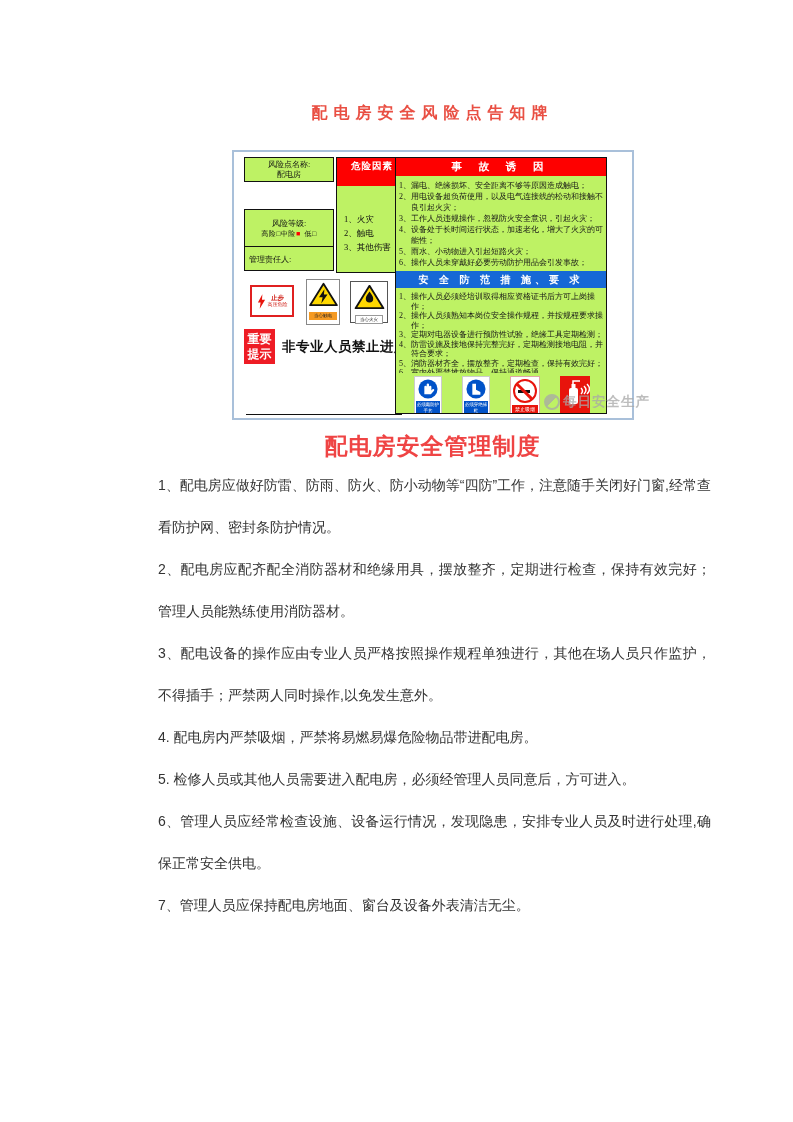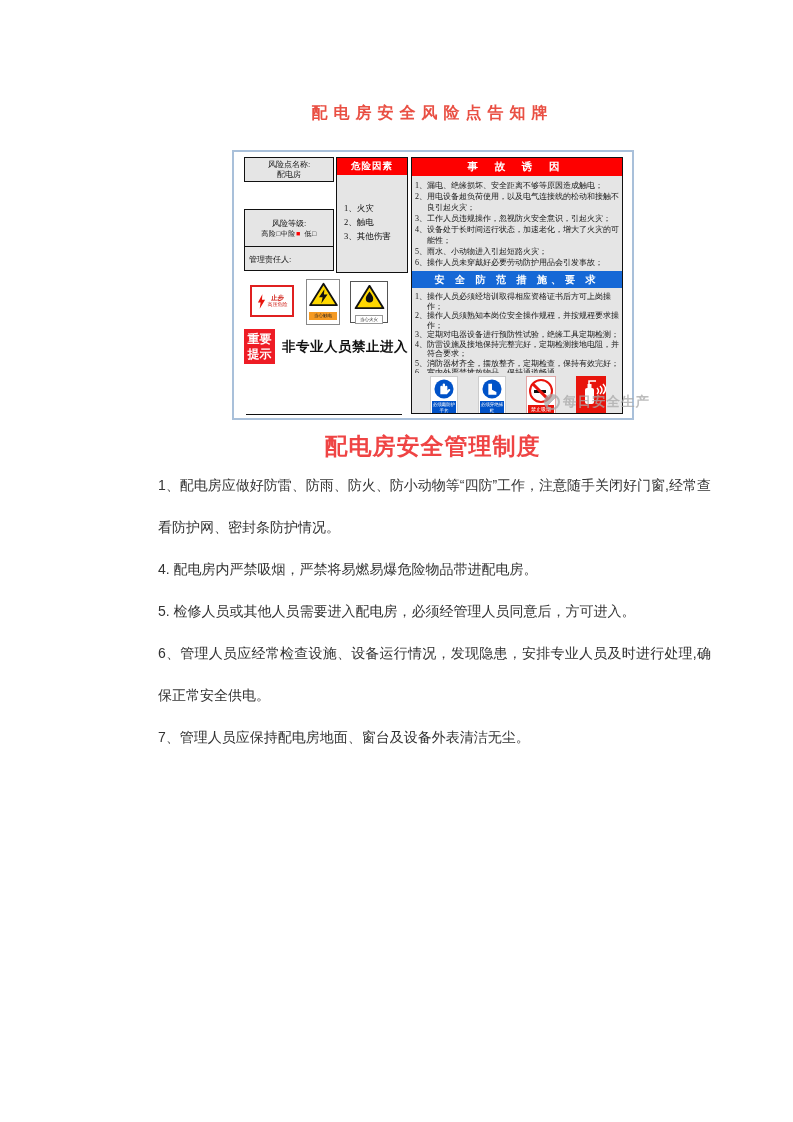--- a/index.html
+++ b/index.html
@@ -11,33 +11,33 @@
           font-family:"DejaVu Serif","Liberation Serif",serif;font-weight:bold;
           font-size:16px;letter-spacing:6px;color:#e94f43;}
   .title2{position:absolute;top:431px;left:0;width:100%;text-align:center;
           font-weight:800;font-size:23px;letter-spacing:1px;color:#ef4444;}
 
   
   .board{position:absolute;left:196px;top:150px;width:402px;height:270px;
          border:2px solid #a9c0da;box-sizing:border-box;background:#fff;
          font-family:"Liberation Serif","DejaVu Serif",serif;color:#111;}
   .b{position:absolute;box-sizing:border-box;}
-  .blk{border:1px solid #111;background:#e5e5e5;}
+  .blk{border:1px solid #111;background:#bef264;}
 
   #riskName{left:10px;top:5px;width:90px;height:25px;font-size:8px;text-align:center;
             line-height:10px;padding-top:2px;}
   #riskLevel{left:10px;top:57px;width:90px;height:43px;font-size:8px;text-align:center;
              line-height:11px;padding-top:8px;}
   #riskLevel .opts{font-size:7px;letter-spacing:0.5px;}
   .mid-mark{color:#fe0000;}
   .low-opt{margin-left:4px;}
   #manager{left:10px;top:94px;width:90px;height:25px;font-size:8px;padding:7px 16px 0 4px;}
 
   #hazardBox{left:102px;top:5px;width:72px;height:116px;}
-  .hz-header{height:17px;background:#fe0000;color:#fff;font-weight:bold;font-size:9.5px;
+  .hz-header{height:28px;background:#fe0000;color:#fff;font-weight:bold;font-size:9.5px;
              text-align:center;line-height:17px;letter-spacing:1px;}
   .hz-list{padding:26px 0 0 7px;font-size:8.5px;line-height:14px;}
 
   
   #signHV{left:16px;top:133px;width:44px;height:32px;border:2px solid #e02020;background:#fff;
           display:flex;align-items:center;justify-content:center;gap:2px;}
   .hv-text{text-align:center;color:#d02018;line-height:7px;}
   .hv-l1{font-size:6.5px;font-weight:bold;display:block;}
   .hv-l2{font-size:5px;display:block;}
   #signElec{left:72px;top:127px;width:34px;height:46px;border:1px solid #888;background:#fff;
@@ -54,21 +54,21 @@
                font-weight:bold;font-size:12px;text-align:center;line-height:15px;padding-top:3px;}
   #noticeText{left:48px;top:177px;height:35px;line-height:35px;font-size:13.5px;font-weight:bold;
               color:#111;letter-spacing:0.5px;}
 
   
   #contactBox{left:12px;top:211px;width:156px;height:49px;background:#cde8e5;font-size:8.5px;
               color:#3c3c3c;padding:12px 0 0 9px;line-height:13px;}
   #contactRule{left:12px;top:262px;width:156px;height:0;border-top:1.5px solid #111;}
 
   
-  #rightCol{left:177px;top:5px;width:212px;height:257px;border:1.5px solid #111;overflow:hidden;}
+  #rightCol{left:161px;top:5px;width:212px;height:257px;border:1.5px solid #111;overflow:hidden;}
   .rc-header-red{height:18px;background:#fe0000;color:#fff;font-weight:bold;font-size:10.5px;
                  letter-spacing:7px;text-align:center;line-height:18px;}
   .rc-header-blue{height:17px;background:#1668d6;color:#fff;font-weight:bold;font-size:10px;
                   letter-spacing:4px;text-align:center;line-height:17px;}
   .rc-list{padding:4px 2px 0 3px;font-size:8px;color:#161616;overflow:hidden;}
   #causesList{height:91px;line-height:11px;}
   #measuresList{height:81px;line-height:9.5px;}
   .rc-item{display:flex;}
   .rc-item .num{flex:0 0 auto;}
   .rc-item .txt{flex:1 1 auto;}
@@ -268,19 +268,21 @@
 
   <div class="watermark">
     <div class="wm-logo"></div>
     <span>每日安全生产</span>
   </div>
 
   <div class="title2">配电房安全管理制度</div>
 
   <div class="rules">
     <p>1、配电房应做好防雷、防雨、防火、防小动物等“四防”工作，注意随手关闭好门窗,经常查看防护网、密封条防护情况。</p>
+    <p>2、配电房应配齐配全消防器材和绝缘用具，摆放整齐，定期进行检查，保持有效完好；管理人员能熟练使用消防器材。</p>
+    <p>3、配电设备的操作应由专业人员严格按照操作规程单独进行，其他在场人员只作监护，不得插手；严禁两人同时操作,以免发生意外。</p>
     <p>4. 配电房内严禁吸烟，严禁将易燃易爆危险物品带进配电房。</p>
     <p>5. 检修人员或其他人员需要进入配电房，必须经管理人员同意后，方可进入。</p>
     <p>6、管理人员应经常检查设施、设备运行情况，发现隐患，安排专业人员及时进行处理,确保正常安全供电。</p>
     <p>7、管理人员应保持配电房地面、窗台及设备外表清洁无尘。</p>
   </div>
 
 </div>
 
 </body></html>

